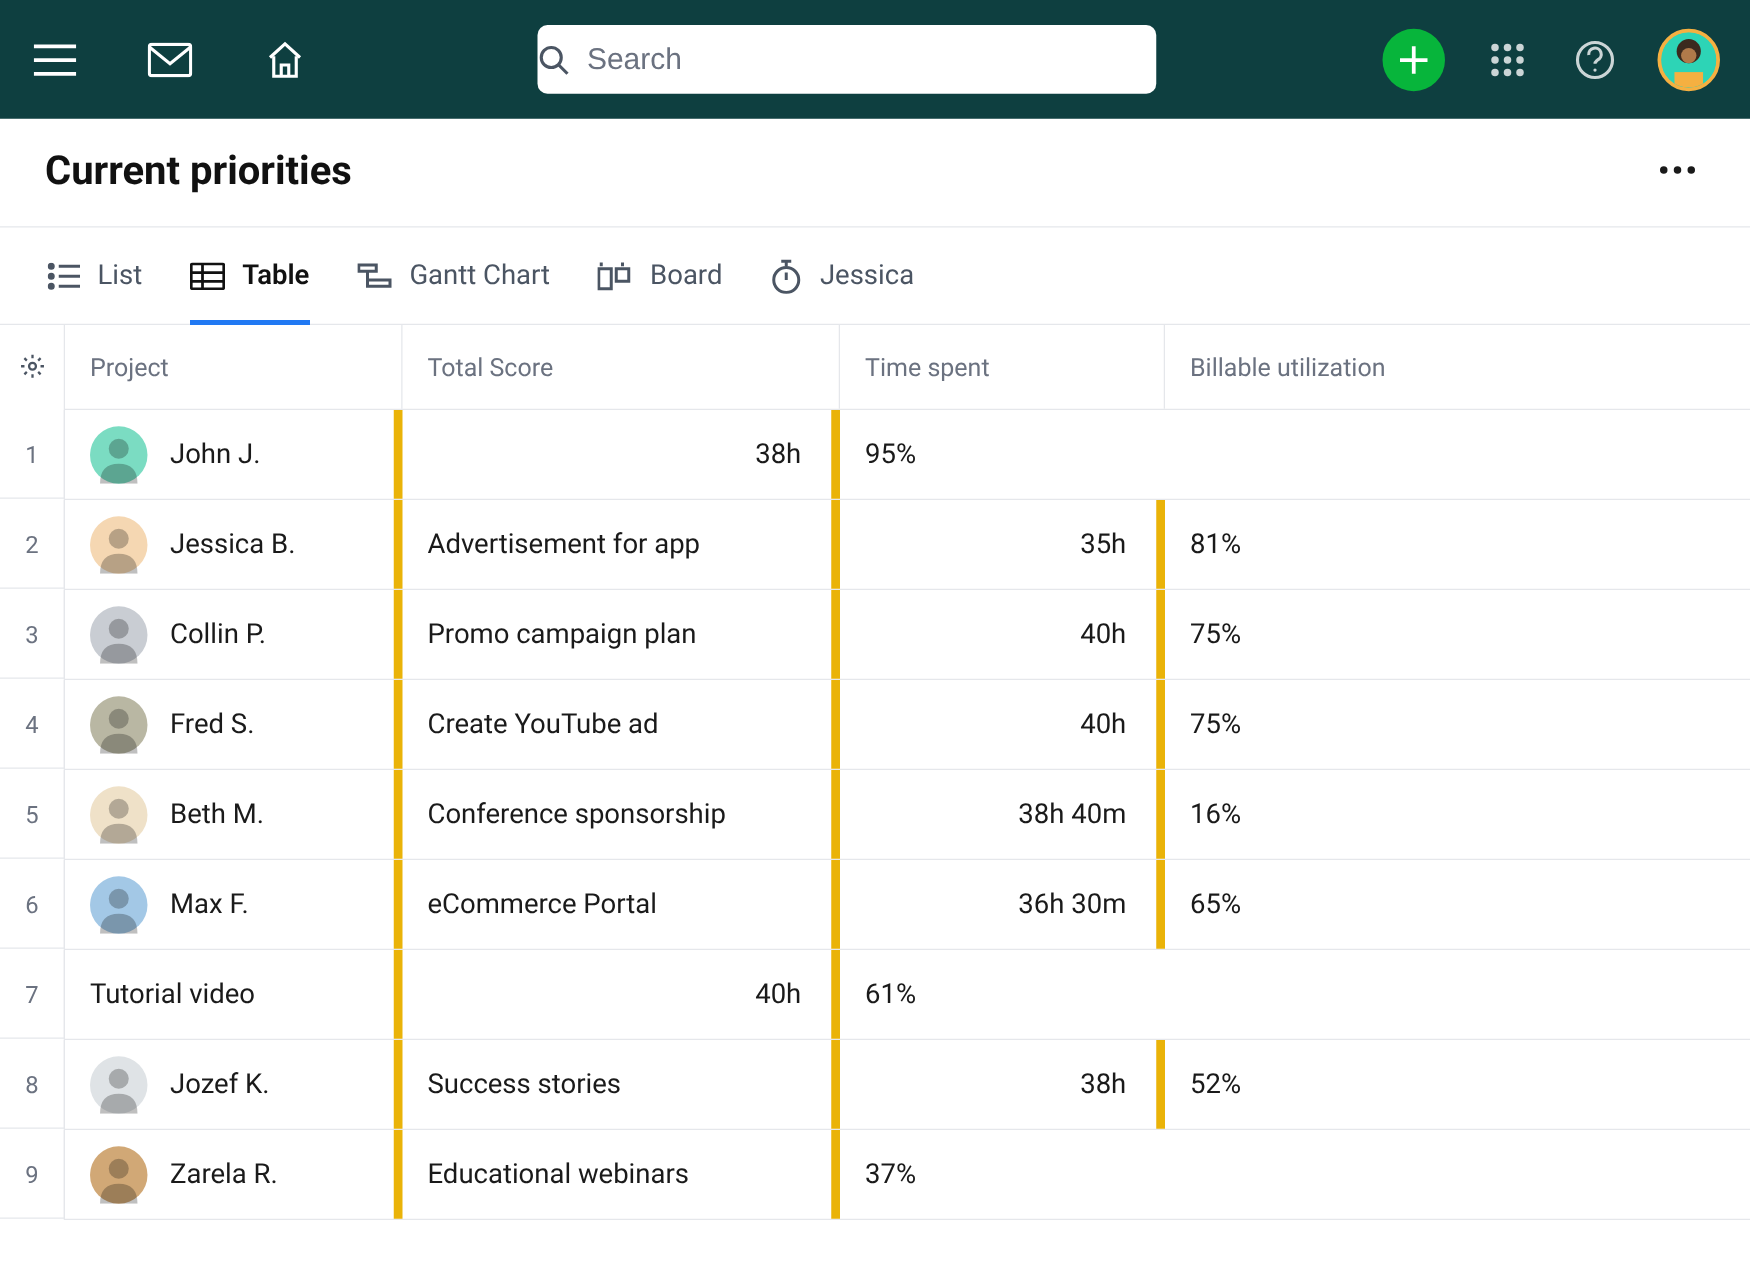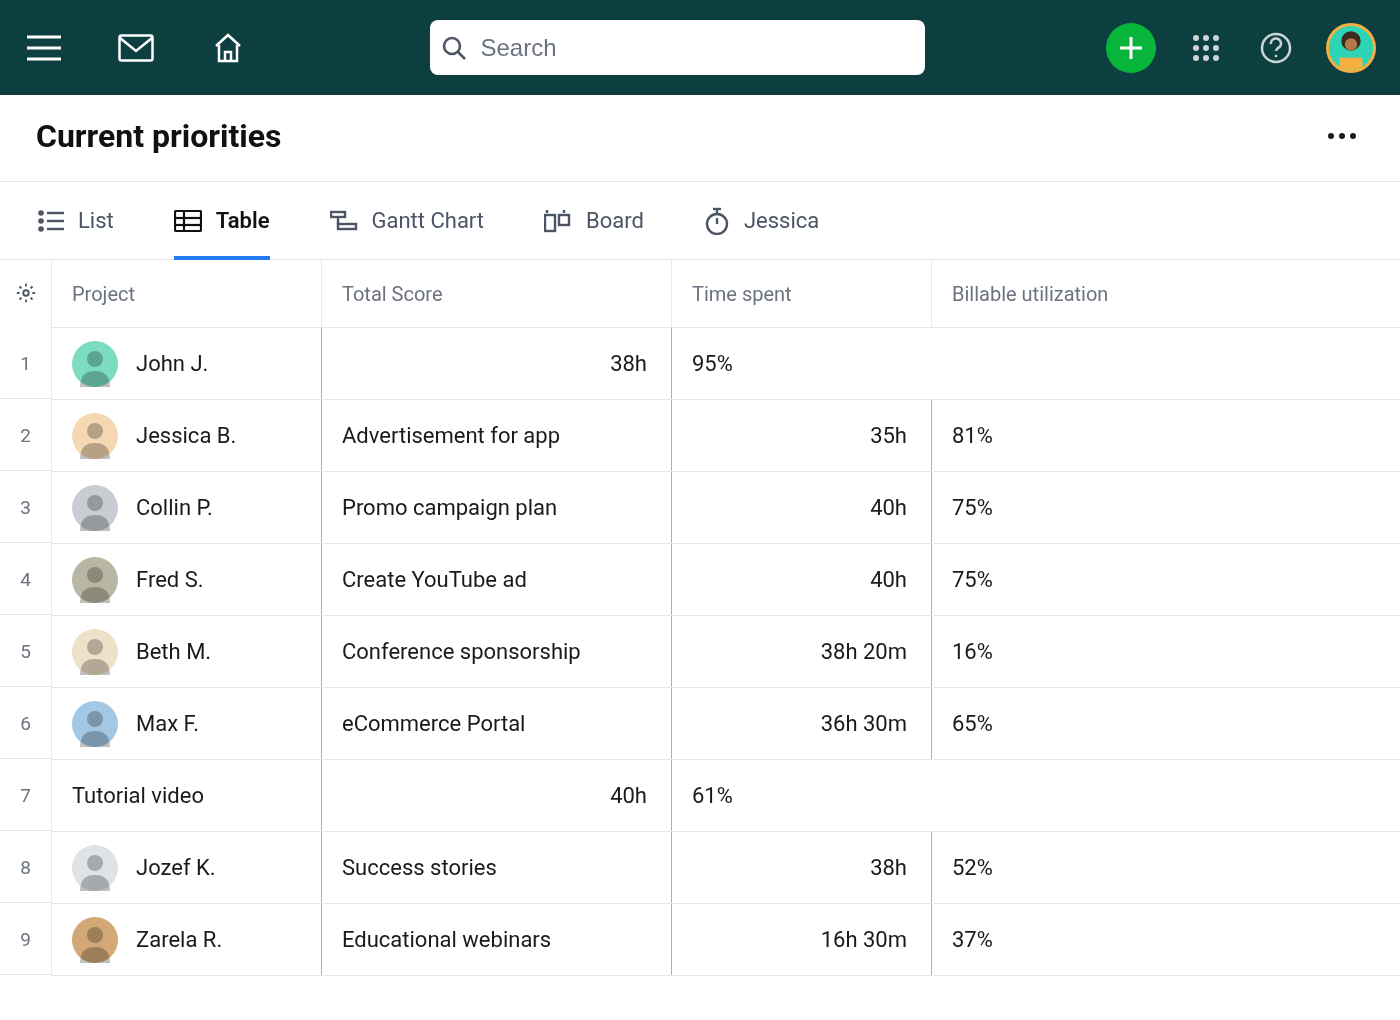--- a/index.html
+++ b/index.html
@@ -38,21 +38,21 @@
       display: flex;
       justify-content: center;
     }
     .search {
       width: 495px;
       height: 55px;
       background: #fff;
       border-radius: 8px;
       display: flex;
       align-items: center;
-      padding: 0 11px;
+      padding: 0 0;
       gap: 14px;
     }
     .search input {
       border: none;
       outline: none;
       font-size: 24px;
       flex: 1;
       color: #333;
       background: transparent;
     }
@@ -109,21 +109,21 @@
       gap: 5px;
       cursor: pointer;
       padding: 8px;
     }
     .more-dots span { width: 6px; height: 6px; background: #1a1a1a; border-radius: 50%; }
 
     
     .view-tabs {
       display: flex;
       align-items: center;
-      gap: 60px;
+      gap: 38px;
       padding: 0 38px;
       height: 78px;
       border-bottom: 1px solid #e5e7eb;
     }
     .view-tab {
       display: flex;
       align-items: center;
       gap: 14px;
       cursor: pointer;
       color: #4b5563;
@@ -174,21 +174,21 @@
       height: 100%;
       display: flex;
       align-items: center;
     }
     .th:last-child { border-right: none; }
     .trow { height: 72px; position: relative; }
     .td {
       font-size: 22px;
       color: #1a1a1a;
       padding: 0 20px;
-      border-right: 1px solid #eab308;
+      border-right: 7px solid #eab308;
       height: 100%;
       display: flex;
       align-items: center;
     }
     .td:last-child { border-right: none; }
     .td.time { justify-content: flex-end; padding-right: 24px; }
     .row-index-col {
       position: absolute;
       left: -52px;
       width: 52px;
@@ -500,21 +500,21 @@
               <div class="avatar-sm" style="background: rgb(239, 225, 200);">
                 <svg width="46" height="46" viewBox="0 0 46 46">
                   <circle cx="23" cy="18" r="8" fill="rgba(0,0,0,0.25)"></circle>
                   <path d="M8 46 Q8 30 23 30 Q38 30 38 46 Z" fill="rgba(0,0,0,0.25)"></path>
                 </svg>
               </div>
               <span>Beth M.</span>
             </div>
           </div>
           <div class="td">Conference sponsorship</div>
-          <div class="td time">38h 20m</div>
+          <div class="td time">38h 40m</div>
           <div class="td">
             <div class="util-cell">
               <span class="util-pct">16%</span>
               <div class="util-bar">
                 <div class="util-fill fill-green" style="width: 71%;"></div>
               </div>
             </div>
           </div>
         </div>
         <div class="trow">
@@ -585,21 +585,20 @@
               <div class="avatar-sm" style="background: rgb(209, 168, 118);">
                 <svg width="46" height="46" viewBox="0 0 46 46">
                   <circle cx="23" cy="18" r="8" fill="rgba(0,0,0,0.25)"></circle>
                   <path d="M8 46 Q8 30 23 30 Q38 30 38 46 Z" fill="rgba(0,0,0,0.25)"></path>
                 </svg>
               </div>
               <span>Zarela R.</span>
             </div>
           </div>
           <div class="td">Educational webinars</div>
-          <div class="td time">16h 30m</div>
           <div class="td">
             <div class="util-cell">
               <span class="util-pct">37%</span>
               <div class="util-bar">
                 <div class="util-fill fill-red" style="width: 40%;"></div>
               </div>
             </div>
           </div>
         </div>
       </div>

